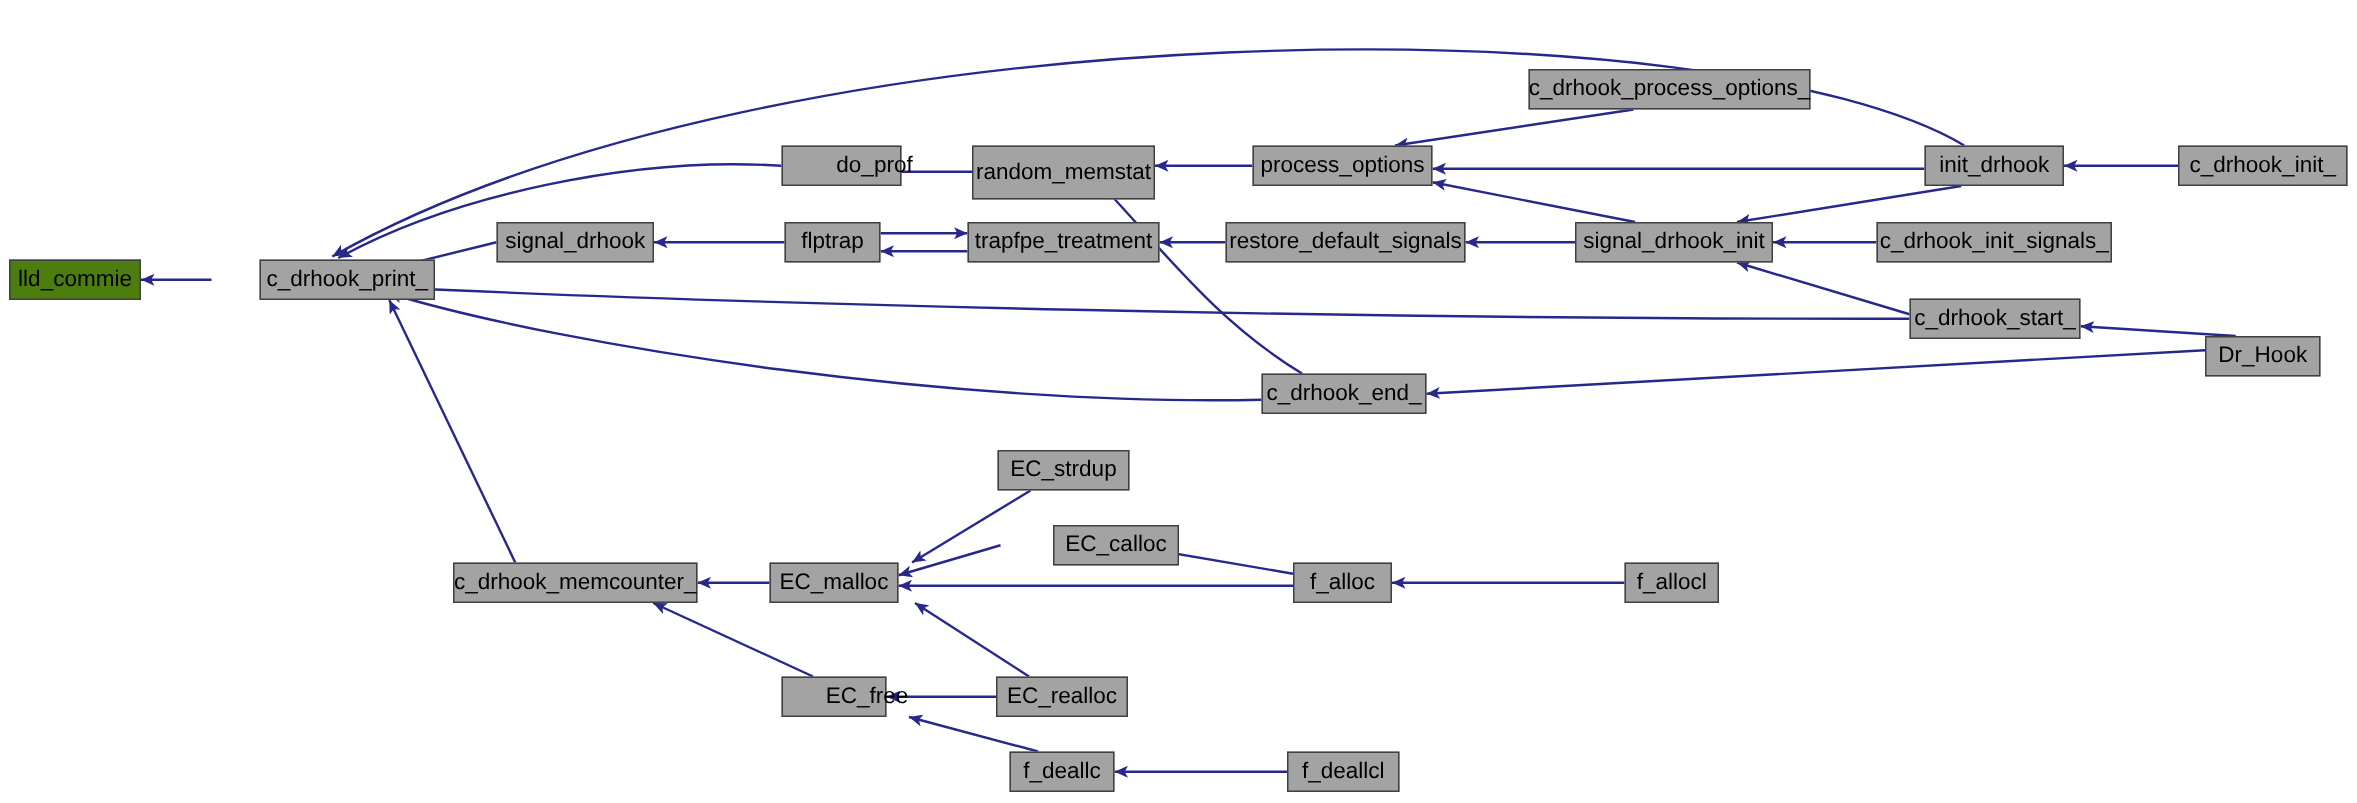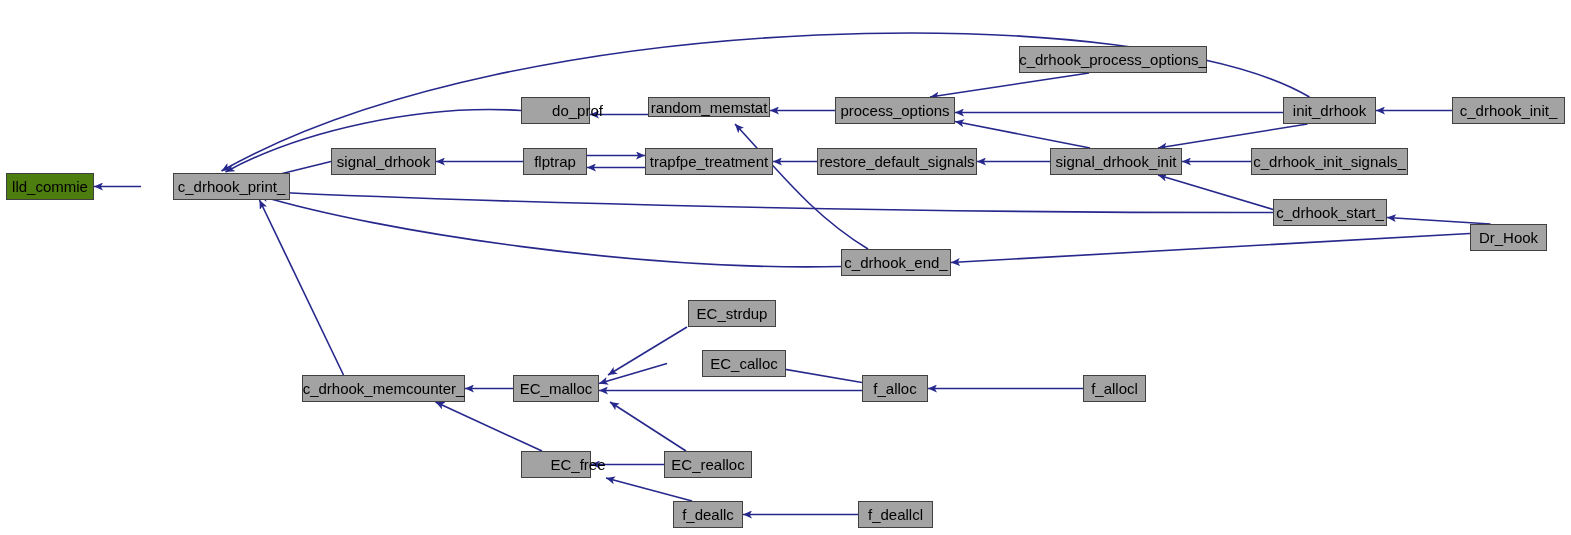--- a/index.html
+++ b/index.html
@@ -94,24 +94,24 @@
         <path d="M858,514.5 L743,514.5"></path>
       </g>
   </svg>
   <div id="node-layer">
       <div class="node highlight" style="left: 6px; top: 173px; width: 88px; height: 27px;">
         <span class="lbl">lld_commie</span>
       </div>
       <div class="node" style="left: 141px; top: 173px; width: 117px; height: 27px; margin-left: 32px;">
         <span class="lbl">c_drhook_print_</span>
       </div>
-      <div class="node" style="left: 521px; top: 97px; width: 69px; height: 27px; padding-left: 44px;">
+      <div class="node" style="left: 521px; top: 97px; width: 80px; height: 27px; padding-left: 44px;">
         <span class="lbl">do_prof</span>
       </div>
-      <div class="node" style="left: 648px; top: 97px; width: 122px; height: 20px;">
+      <div class="node" style="left: 648px; top: 97px; width: 122px; height: 36px;">
         <span class="lbl">random_memstat</span>
       </div>
       <div class="node" style="left: 835px; top: 97px; width: 120px; height: 27px;">
         <span class="lbl">process_options</span>
       </div>
       <div class="node" style="left: 1019px; top: 46px; width: 188px; height: 27px;">
         <span class="lbl">c_drhook_process_options_</span>
       </div>
       <div class="node" style="left: 1283px; top: 97px; width: 93px; height: 27px;">
         <span class="lbl">init_drhook</span>
@@ -139,21 +139,21 @@
       </div>
       <div class="node" style="left: 1273px; top: 199px; width: 114px; height: 27px;">
         <span class="lbl">c_drhook_start_</span>
       </div>
       <div class="node" style="left: 1470px; top: 224px; width: 77px; height: 27px;">
         <span class="lbl">Dr_Hook</span>
       </div>
       <div class="node" style="left: 841px; top: 249px; width: 110px; height: 27px;">
         <span class="lbl">c_drhook_end_</span>
       </div>
-      <div class="node" style="left: 688px; top: 300px; width: 88px; height: 27px;">
+      <div class="node" style="left: 665px; top: 300px; width: 88px; height: 27px;">
         <span class="lbl">EC_strdup</span>
       </div>
       <div class="node" style="left: 702px; top: 350px; width: 84px; height: 27px; align-items: center;">
         <span class="lbl">EC_calloc</span>
       </div>
       <div class="node" style="left: 302px; top: 375px; width: 163px; height: 27px; text-align: center;">
         <span class="lbl">c_drhook_memcounter_</span>
       </div>
       <div class="node" style="left: 513px; top: 375px; width: 86px; height: 27px;">
         <span class="lbl">EC_malloc</span>

